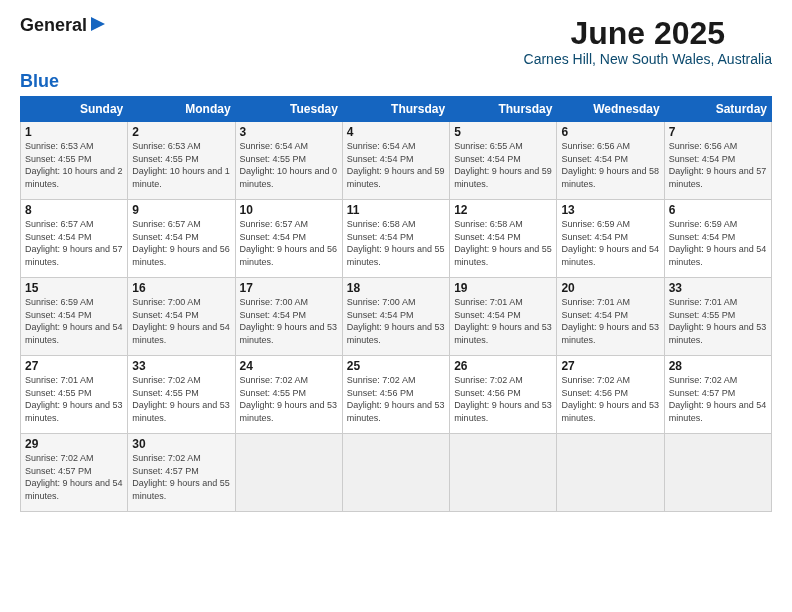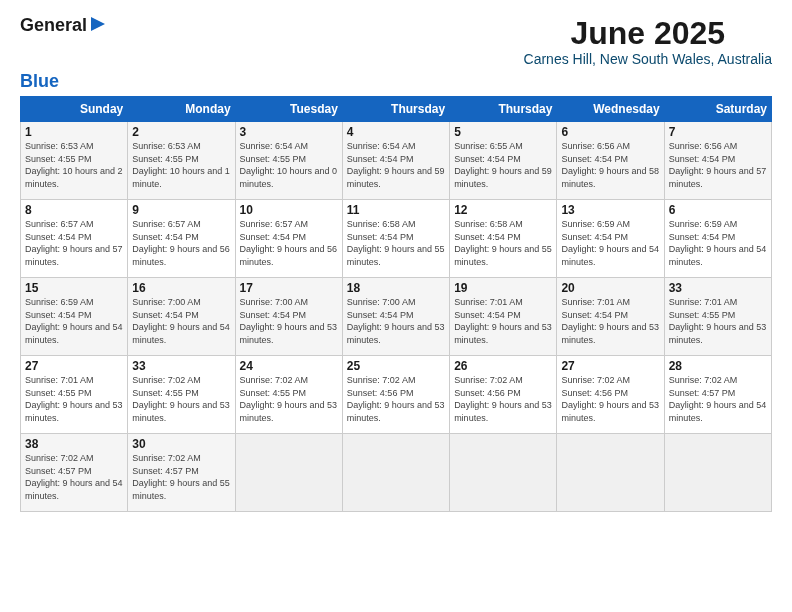--- a/index.html
+++ b/index.html
@@ -192,21 +192,21 @@
           <td><span class="day-num">25</span>
         <span class="day-info">Sunrise: 7:02 AM<br>Sunset: 4:56 PM<br>Daylight: 9 hours and 53 minutes.</span></td>
           <td><span class="day-num">26</span>
         <span class="day-info">Sunrise: 7:02 AM<br>Sunset: 4:56 PM<br>Daylight: 9 hours and 53 minutes.</span></td>
           <td><span class="day-num">27</span>
         <span class="day-info">Sunrise: 7:02 AM<br>Sunset: 4:56 PM<br>Daylight: 9 hours and 53 minutes.</span></td>
           <td><span class="day-num">28</span>
         <span class="day-info">Sunrise: 7:02 AM<br>Sunset: 4:57 PM<br>Daylight: 9 hours and 54 minutes.</span></td>
         </tr>
         <tr>
-          <td><span class="day-num">38</span>
+          <td><span class="day-num">29</span>
         <span class="day-info">Sunrise: 7:02 AM<br>Sunset: 4:57 PM<br>Daylight: 9 hours and 54 minutes.</span></td>
           <td><span class="day-num">30</span>
         <span class="day-info">Sunrise: 7:02 AM<br>Sunset: 4:57 PM<br>Daylight: 9 hours and 55 minutes.</span></td>
           <td class="empty-cell"></td>
           <td class="empty-cell"></td>
           <td class="empty-cell"></td>
           <td class="empty-cell"></td>
           <td class="empty-cell"></td>
         </tr>
       </tbody>

